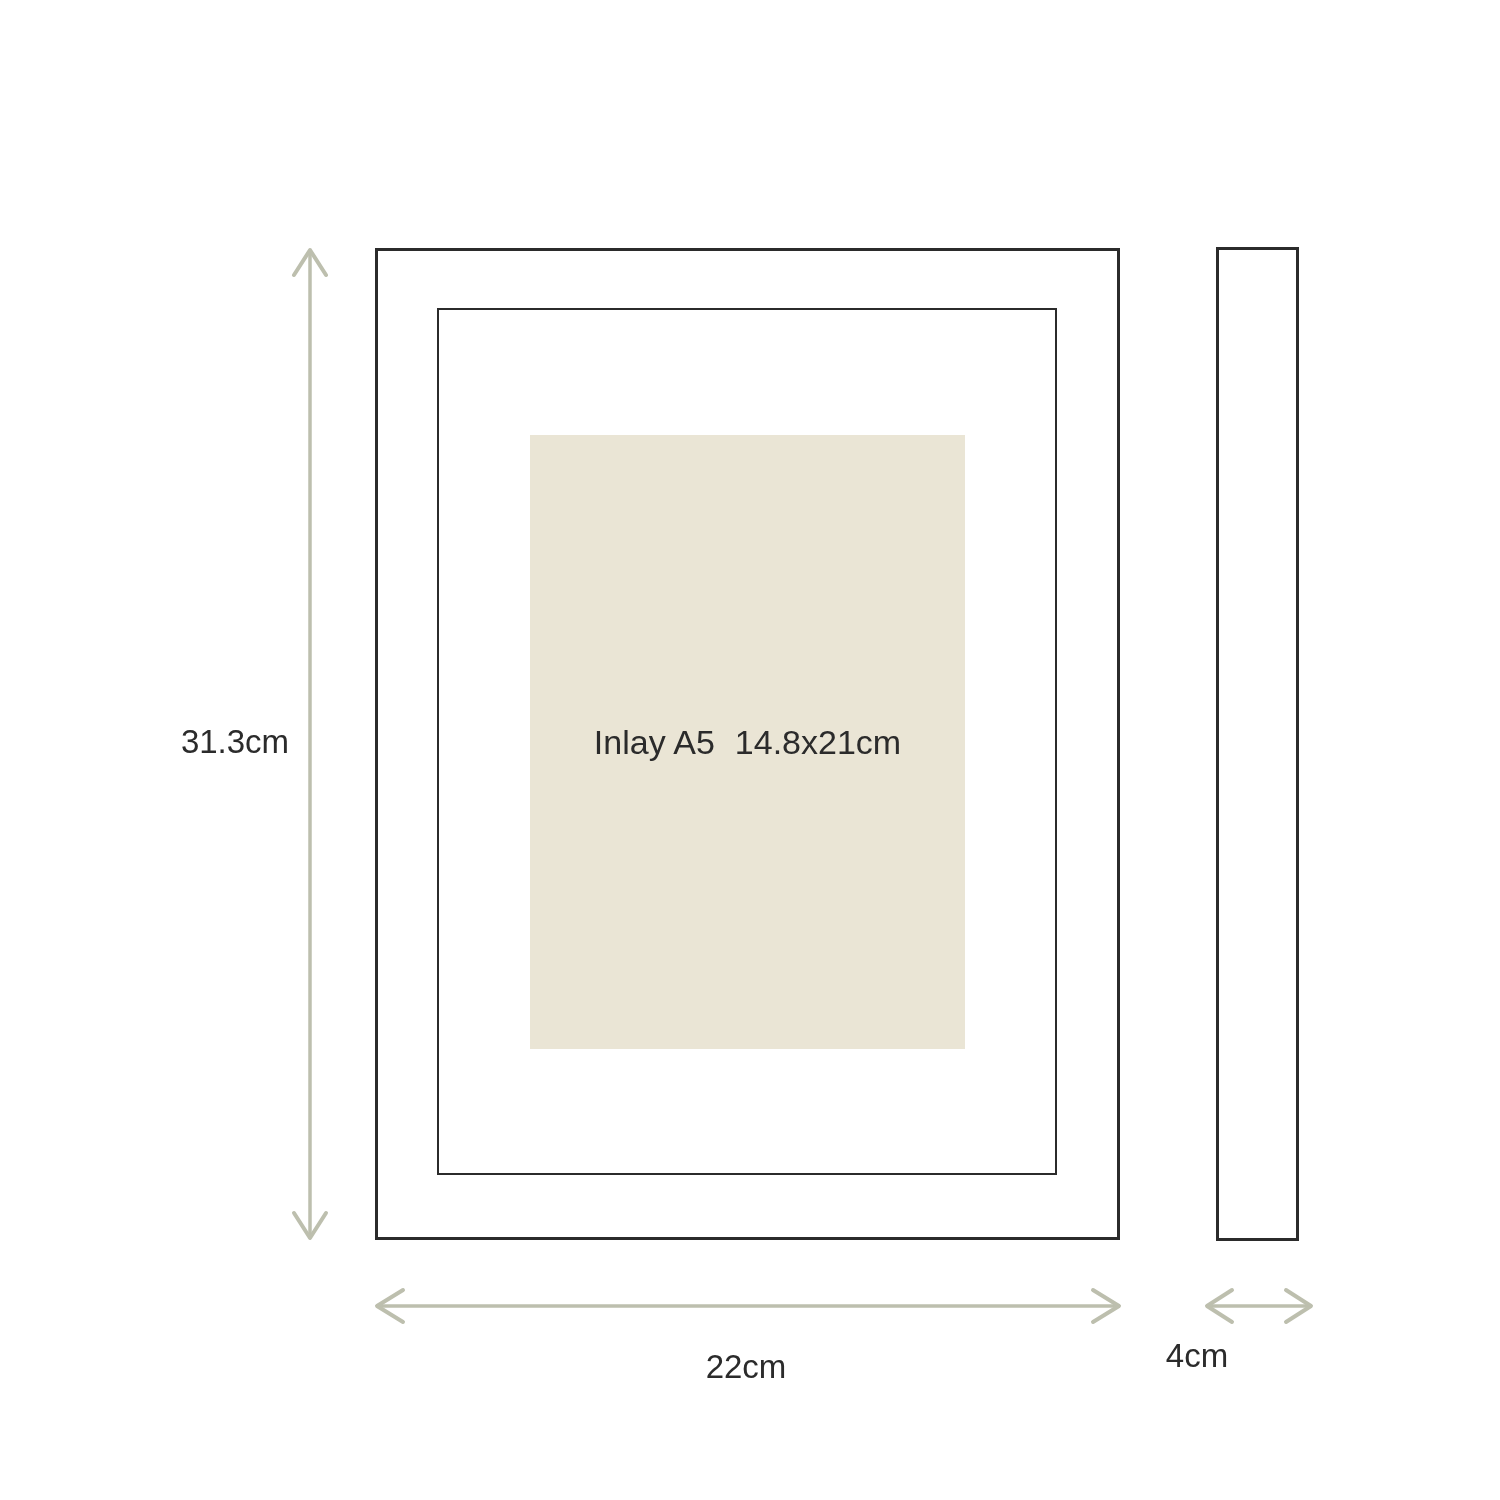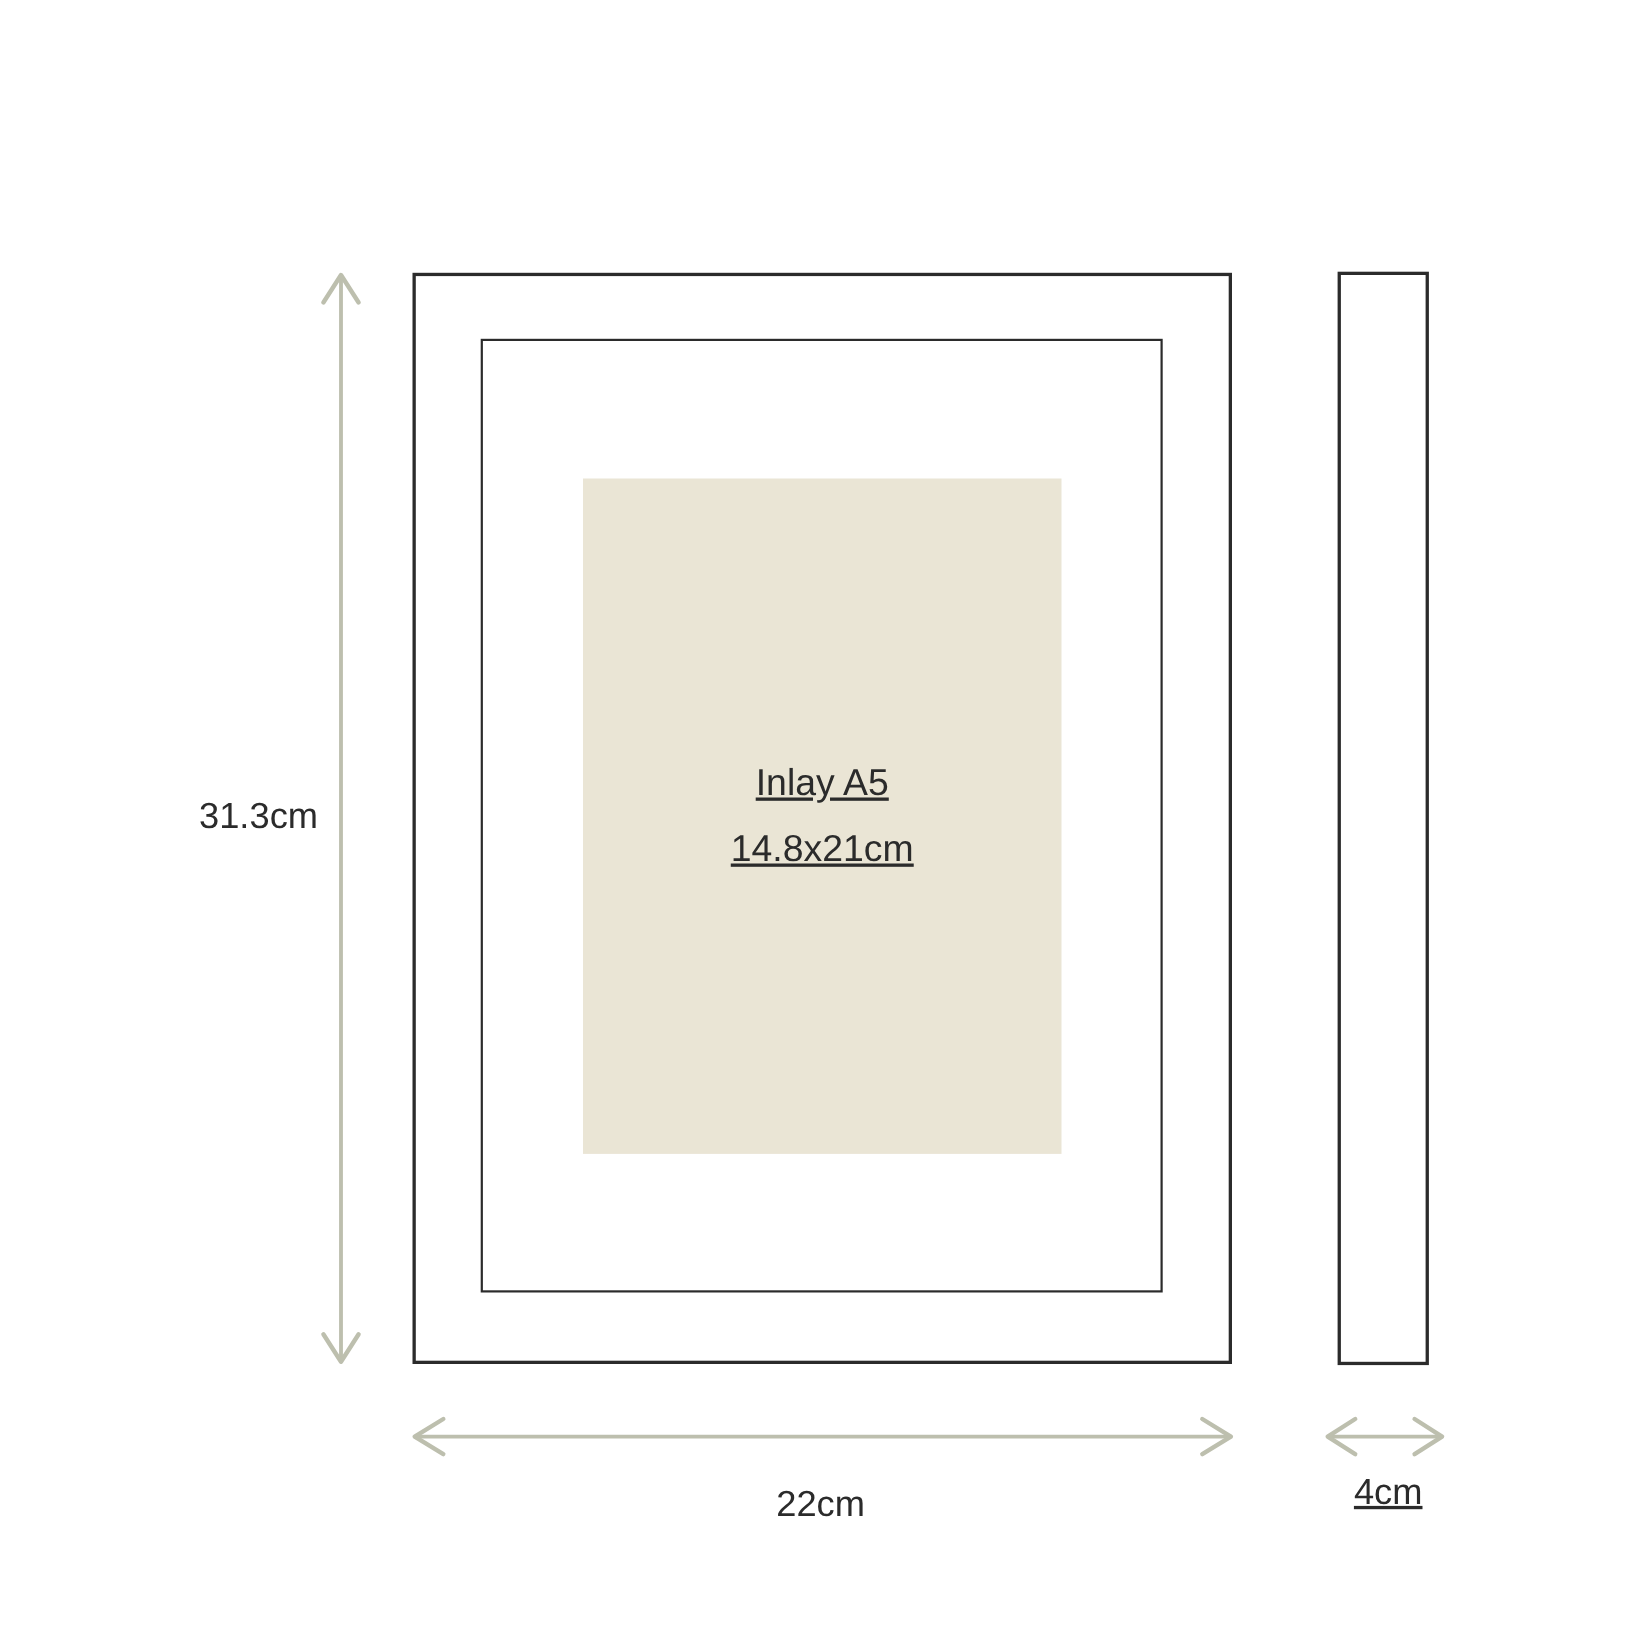--- a/index.html
+++ b/index.html
@@ -62,26 +62,24 @@
     background: transparent;
   }
   .inlay {
     position: absolute;
     left: 530px;
     top: 435px;
     width: 435px;
     height: 614px;
     background: var(--inlay-fill, #eae5d5);
     display: flex;
-    flex-direction: column;
     align-items: center;
     justify-content: center;
     gap: 20px;
     box-sizing: border-box;
-    text-decoration: underline;
   }
   .inlay-line {
     font-size: 34px;
     line-height: 40px;
     color: var(--text, #2b2b2b);
     white-space: nowrap;
   }
   .side-profile {
     position: absolute;
     left: 1216px;
@@ -95,21 +93,21 @@
   .dim-label {
     position: absolute;
     font-size: 33px;
     line-height: 40px;
     color: var(--text, #2b2b2b);
     white-space: nowrap;
     transform: translate(-50%, -50%);
   }
   .label-height { left: 235px;  top: 742px; }
   .label-width  { left: 746px;  top: 1353px; margin-top: 14px; }
-  .label-depth  { left: 1262px; top: 1356px; text-decoration: underline; }
+  .label-depth  { left: 1197px; top: 1356px; }
 </style>
 </head>
 <body>
 
 <div class="stage">
 
   <svg class="dims" viewBox="0 0 1500 1500" aria-hidden="true">
     <g class="dim">
       <line x1="310" y1="252" x2="310" y2="1236"></line>
       <polyline points="294,275 310,250 326,275"></polyline>

